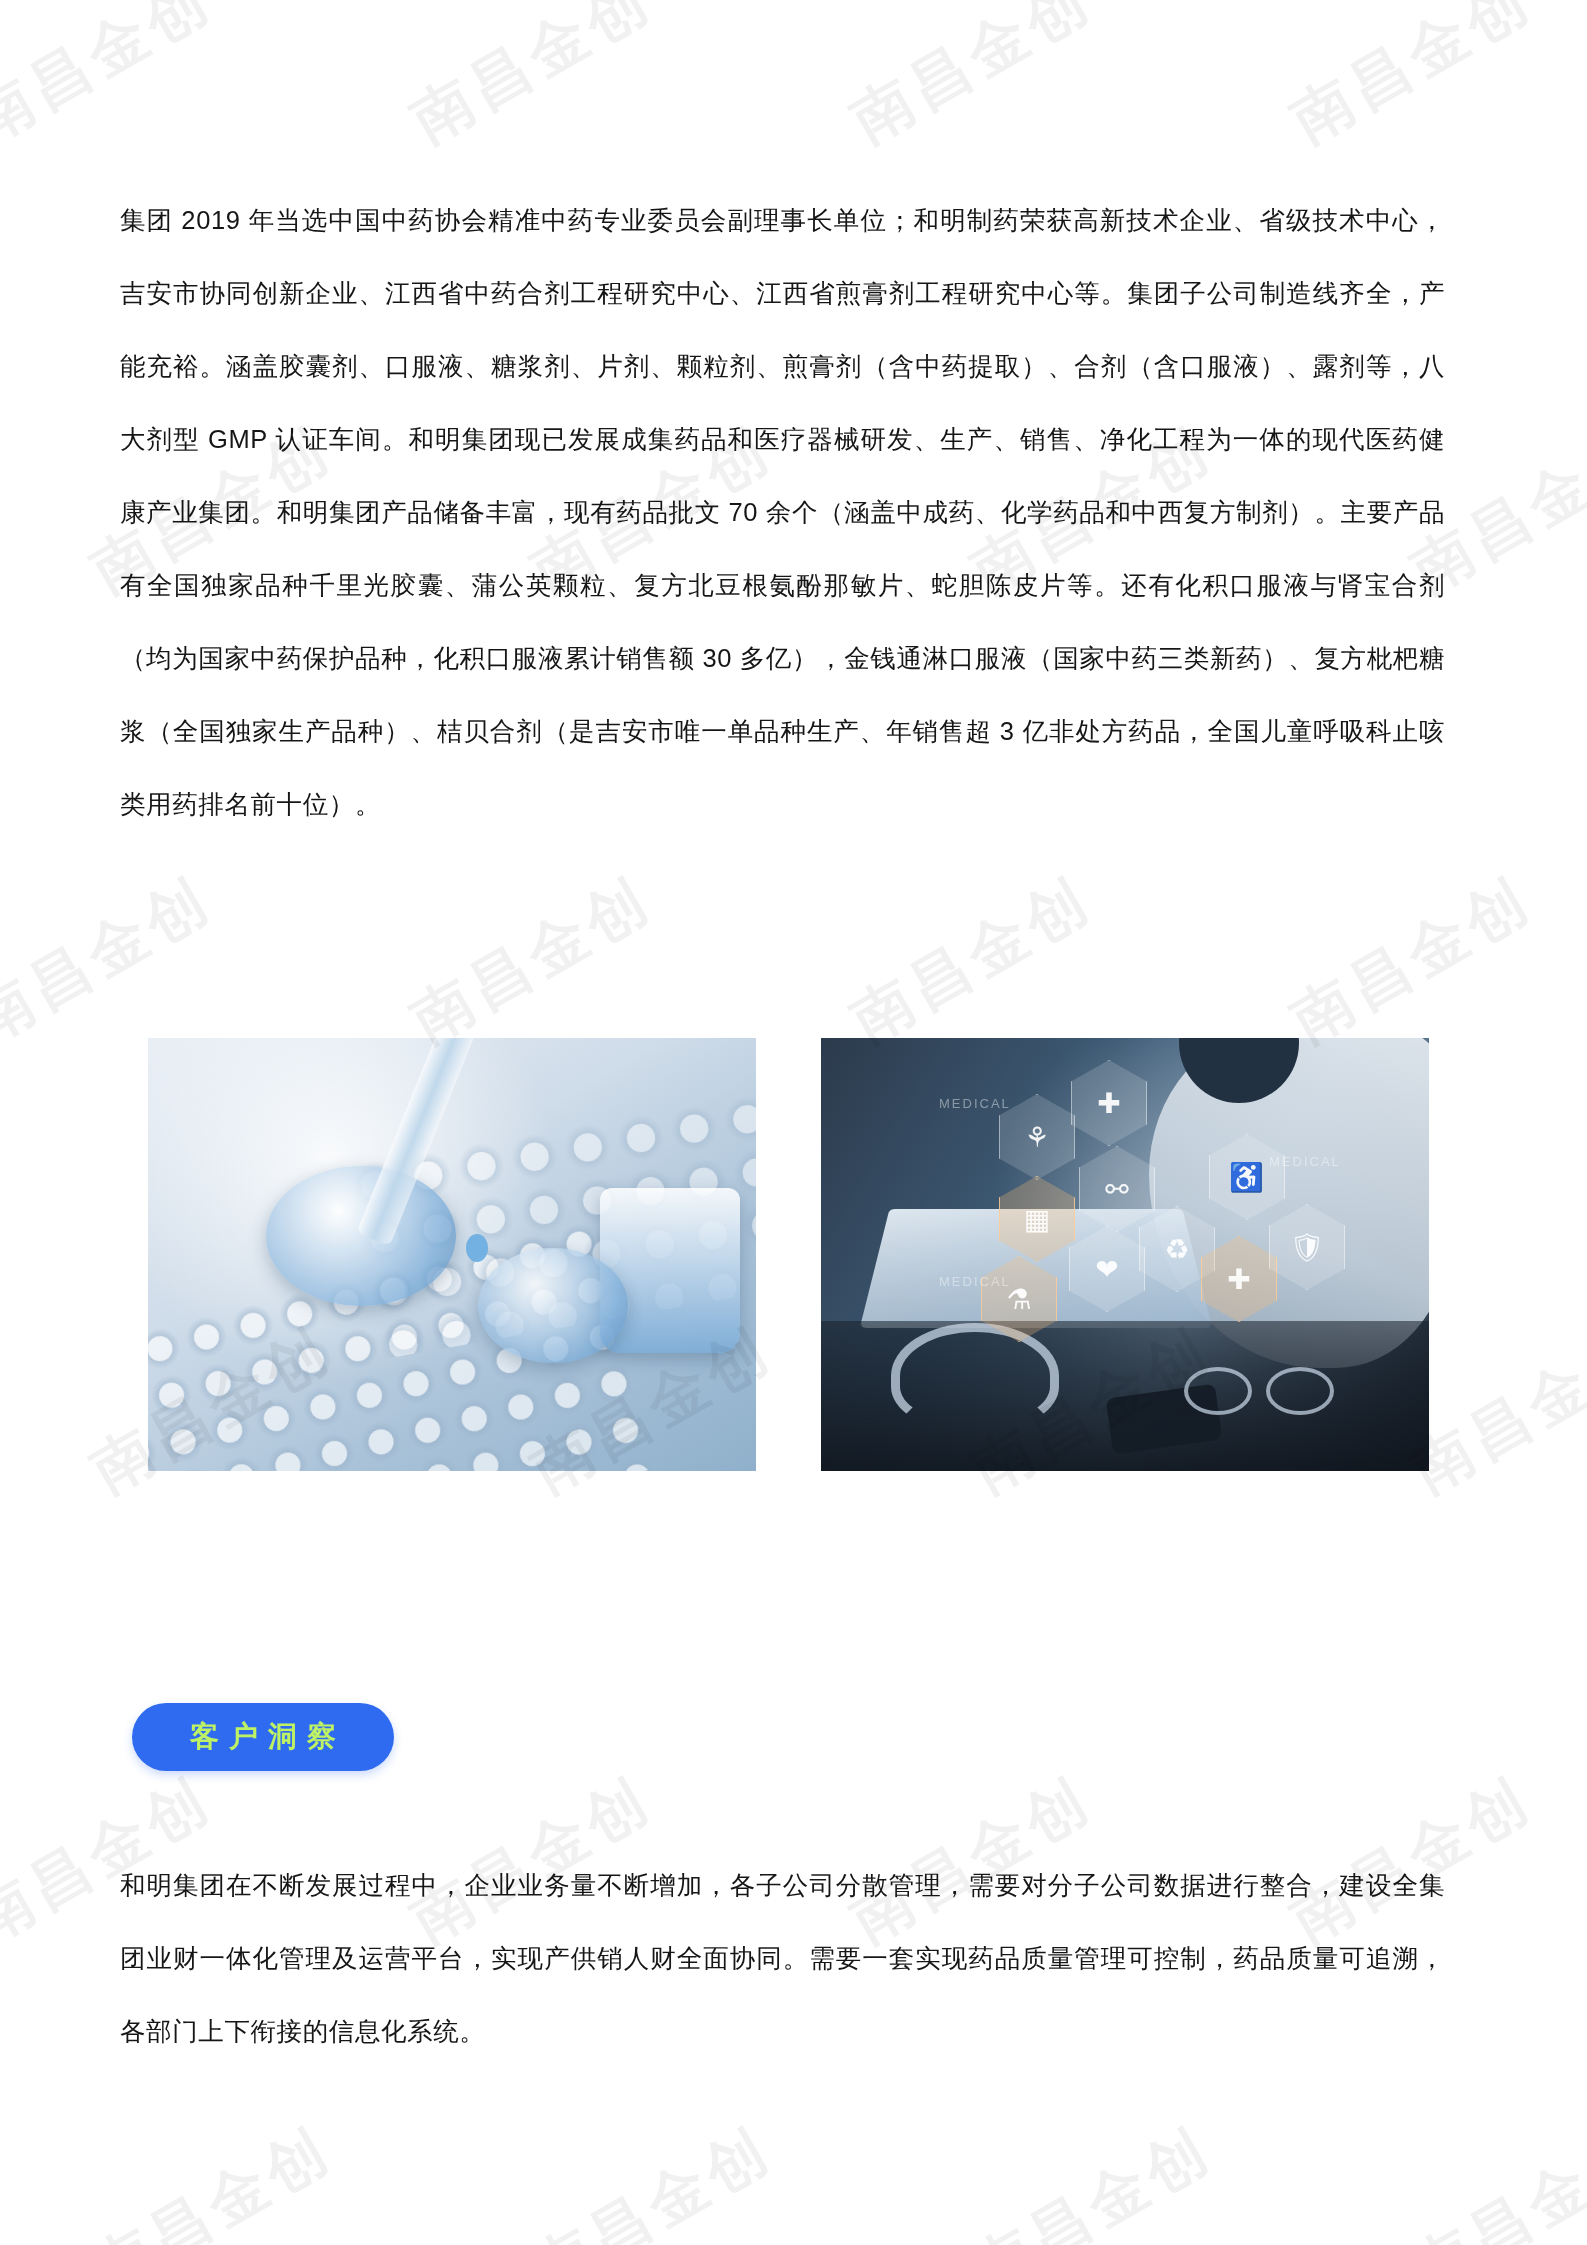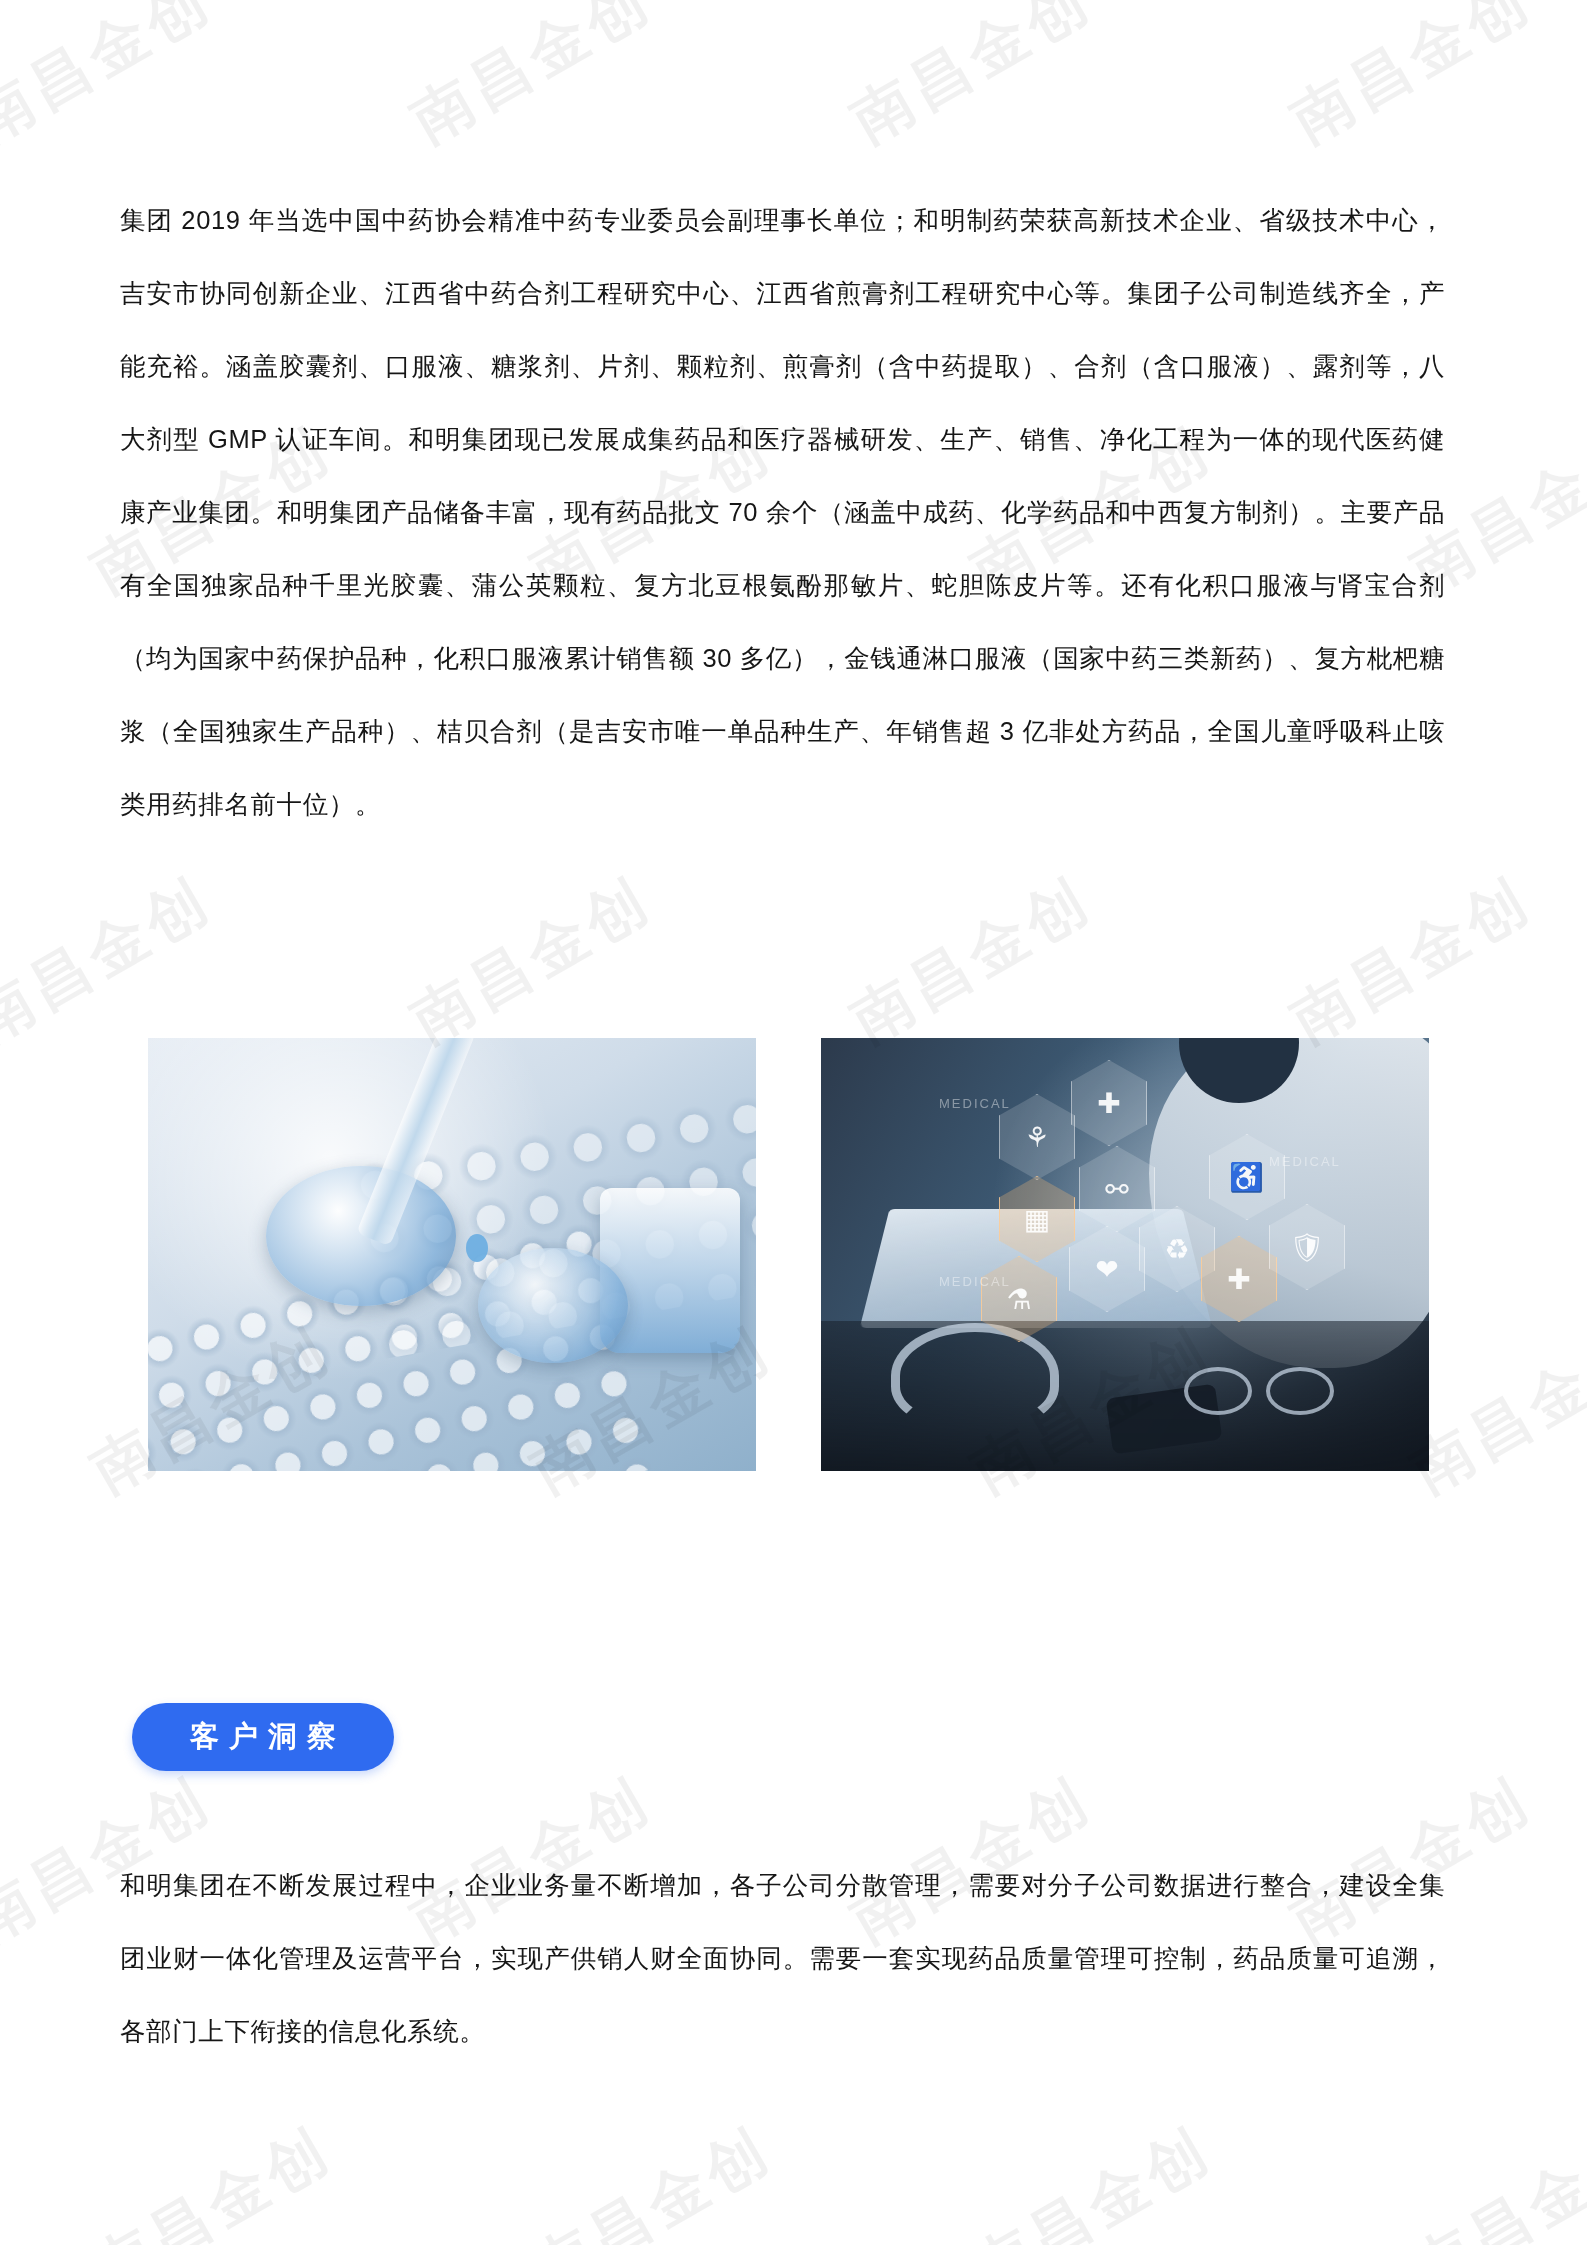--- a/index.html
+++ b/index.html
@@ -251,21 +251,21 @@
 
   
   .pill {
     position: absolute;
     left: 132px;
     top: 1703px;
     width: 262px;
     height: 68px;
     border-radius: 34px;
     background: #2f6bf0;
-    color: #ffffff;
+    color: #bef264;
     font-size: 29px;
     font-weight: 700;
     letter-spacing: 10px;
     display: flex;
     align-items: center;
     justify-content: center;
     text-indent: 10px;
     box-shadow: 0 4px 10px rgba(47,107,240,0.25);
   }
 

